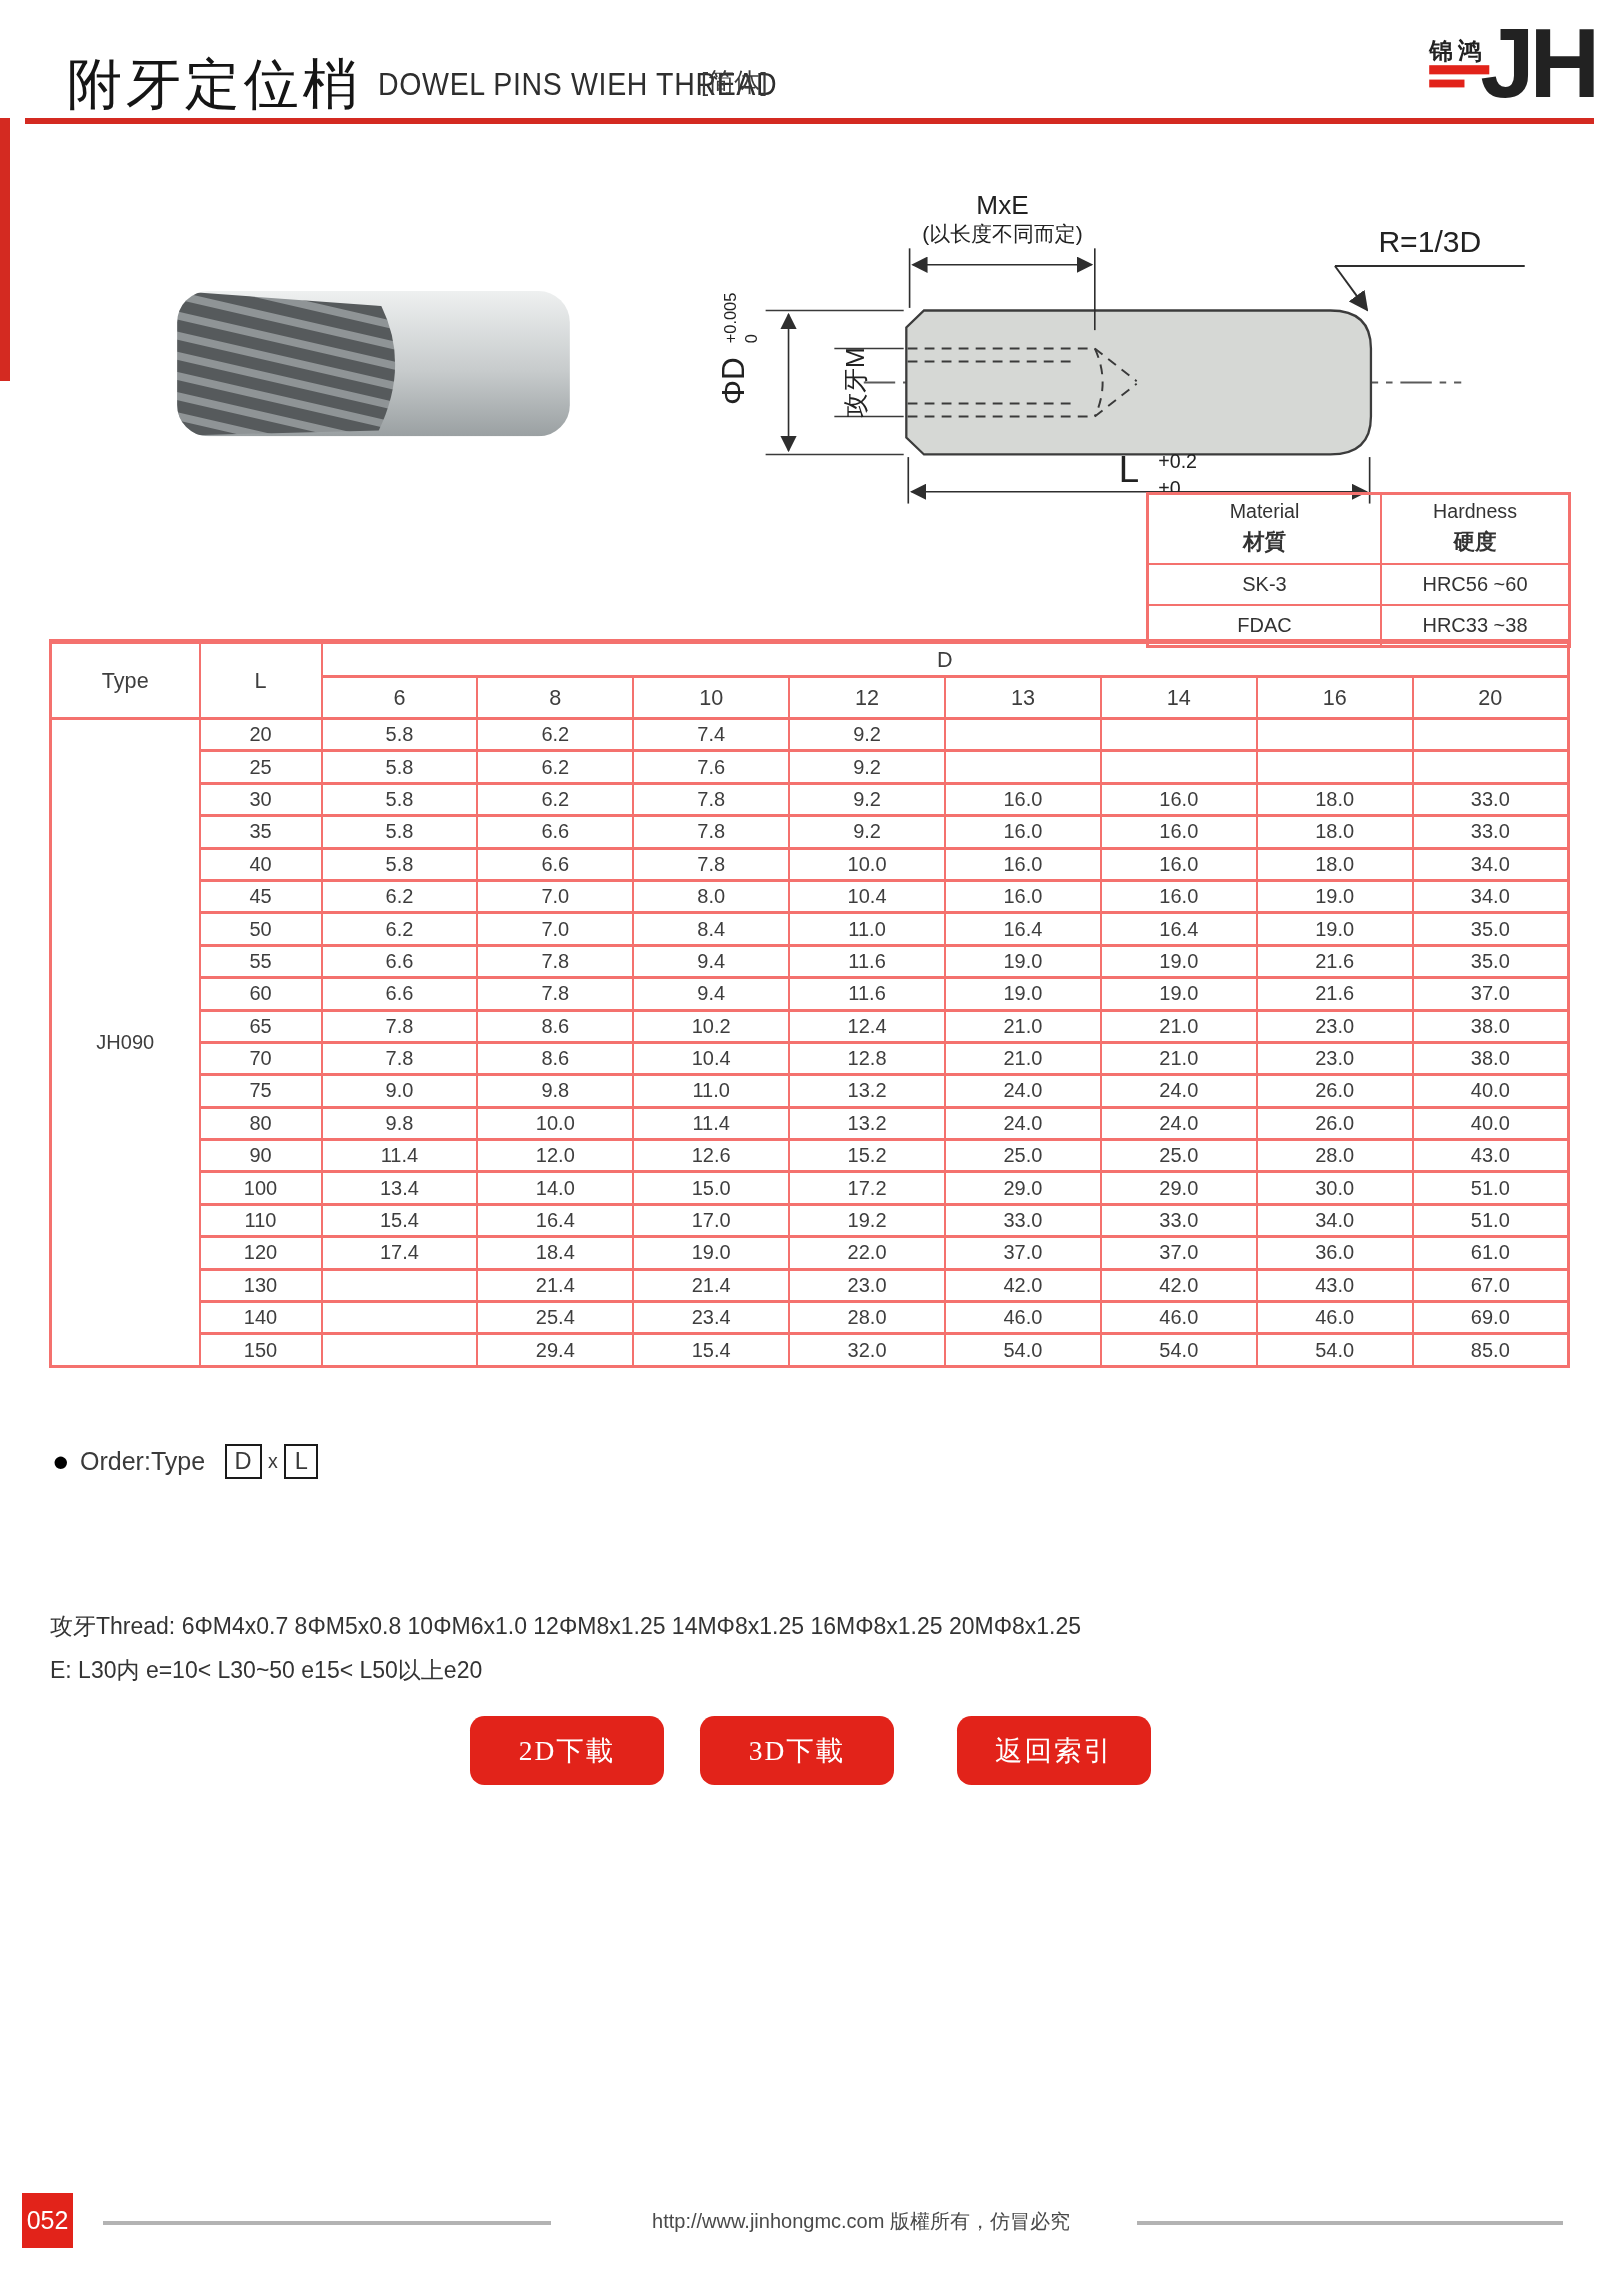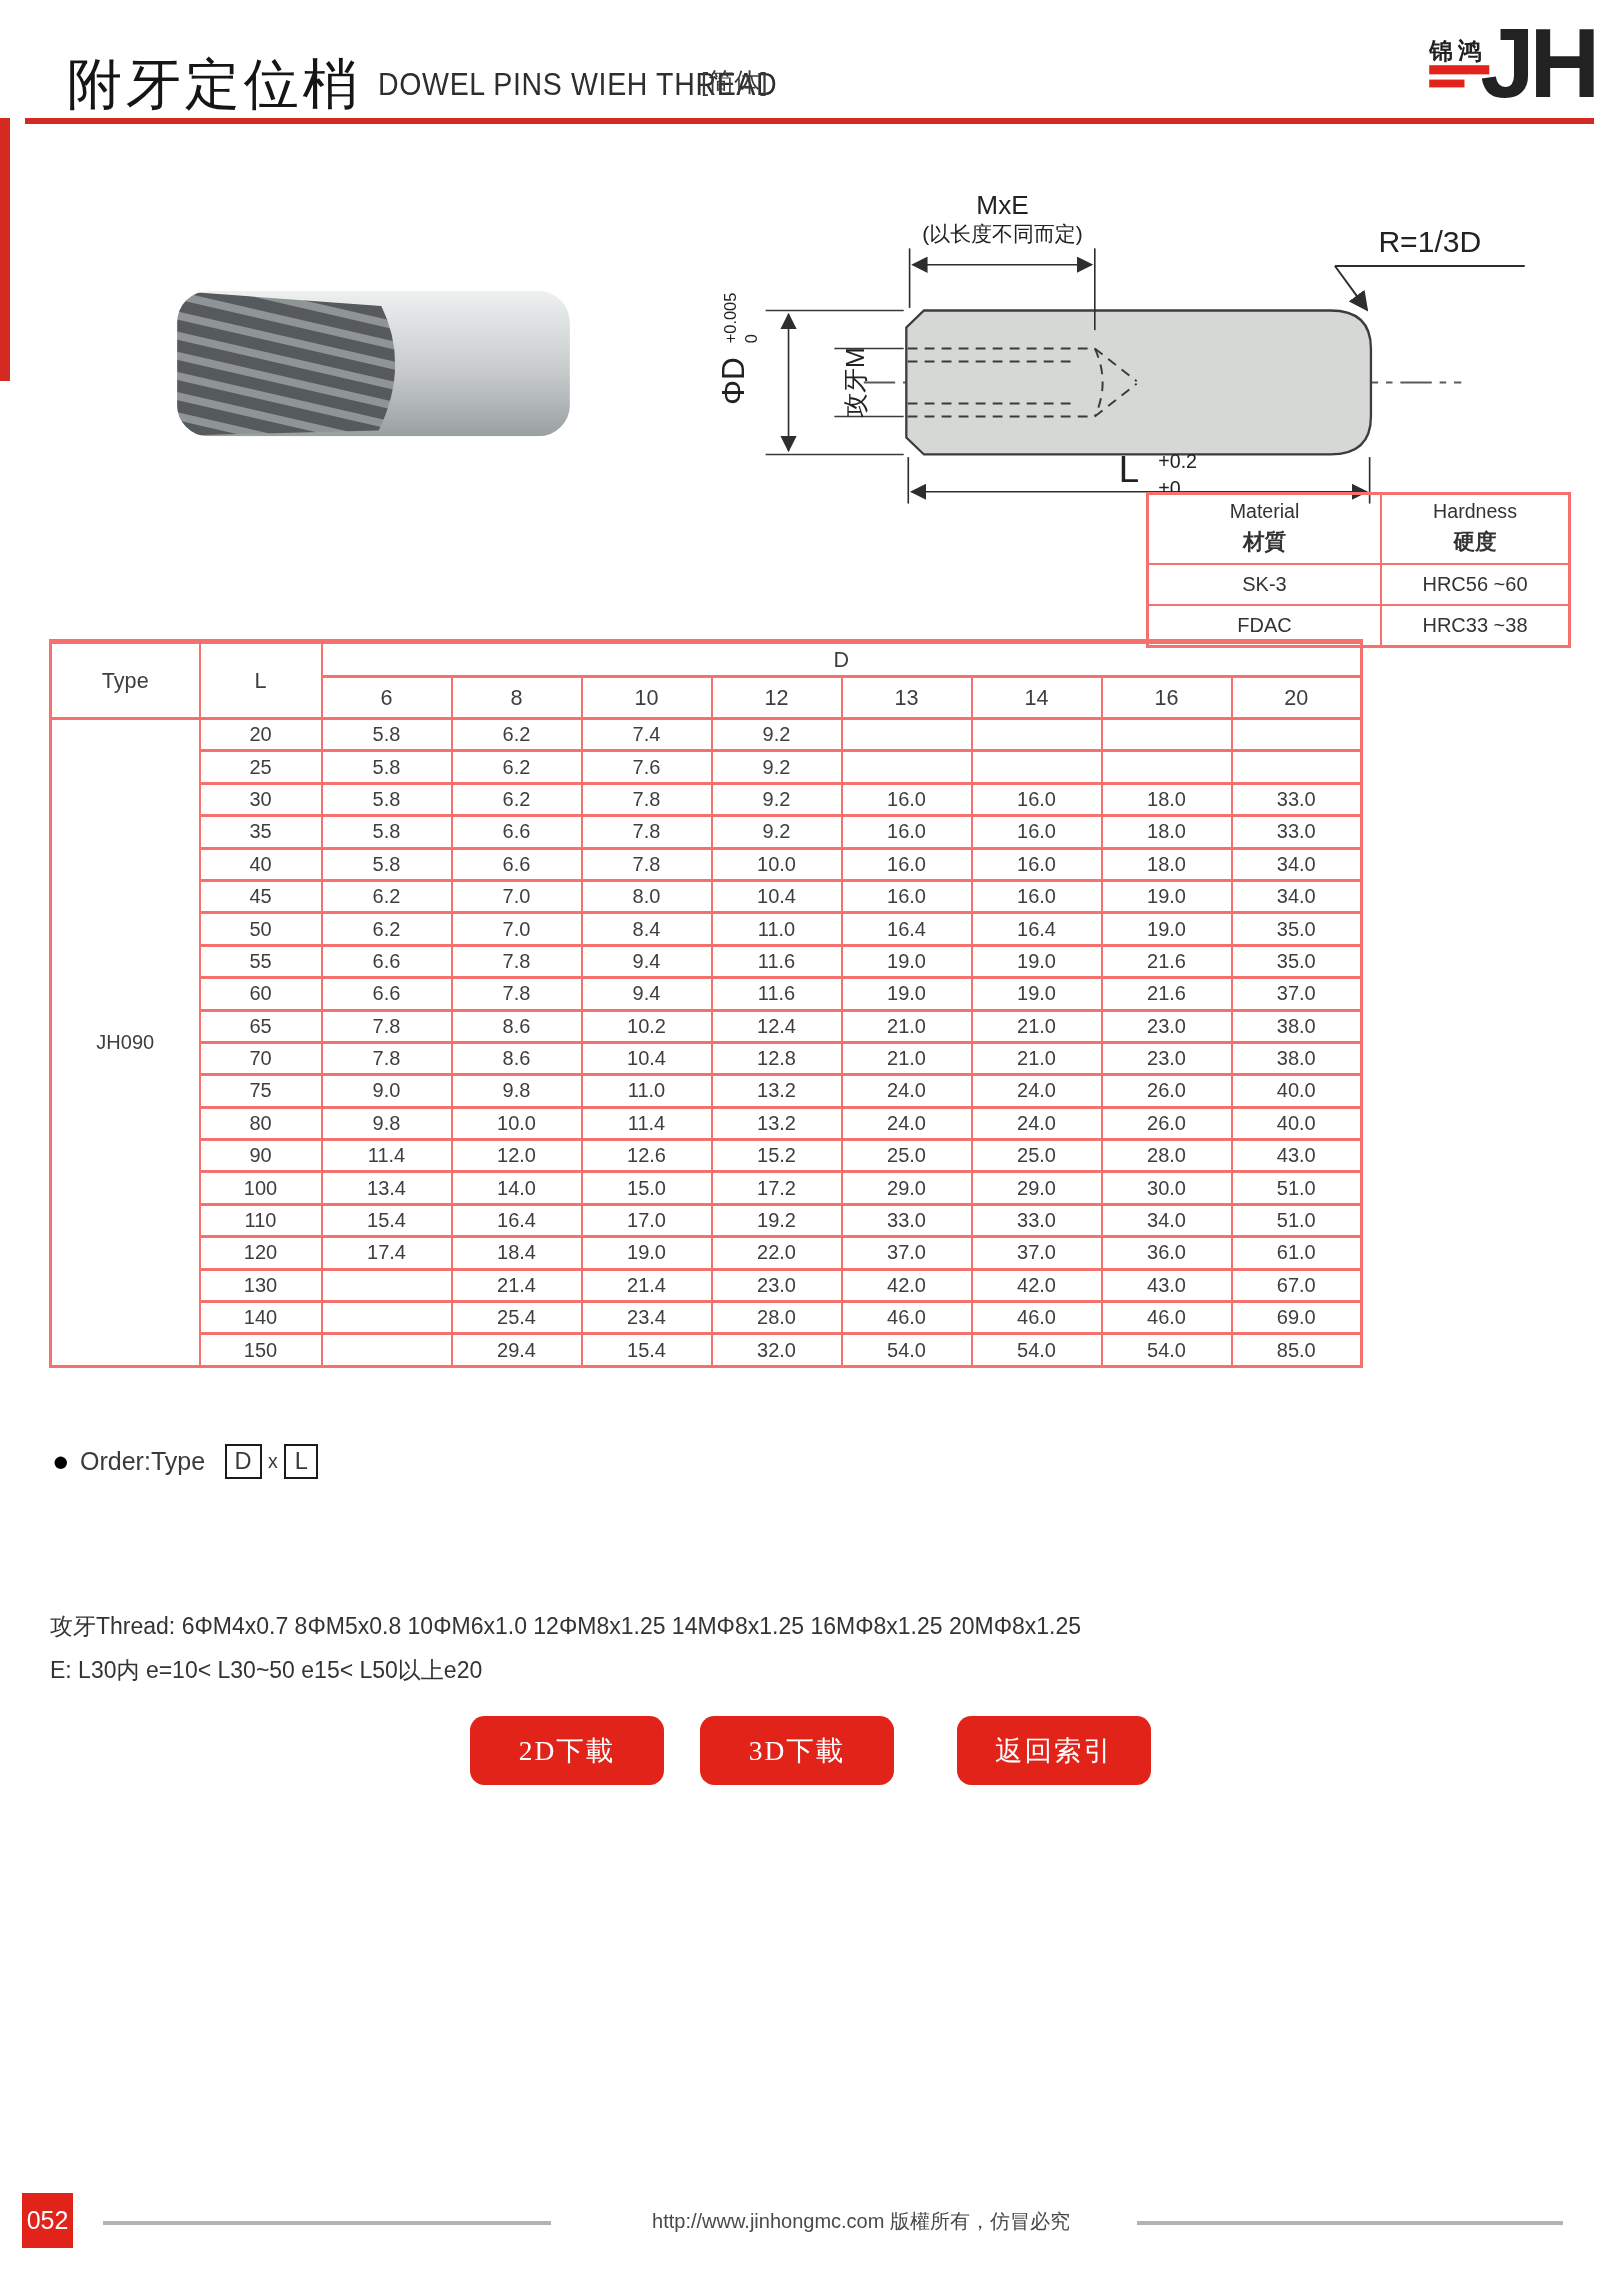--- a/index.html
+++ b/index.html
@@ -17,21 +17,21 @@
   
   .mat-table{position:absolute;left:1146px;top:492px;width:425px;border-collapse:collapse;padding-left:47px;}
   .mat-table td,.mat-table th{border:2.3px solid #f4716e;text-align:center;vertical-align:middle;
             font-weight:normal;color:#333;}
   .mat-table{border:3.3px solid #f4716e;}
   .mat-head{padding:5.2px 0 6.5px 0;}
   .mat-en{font-size:19.6px;display:block;}
   .mat-zh{font-size:21.6px;display:block;margin-top:3.9px;font-weight:bold;}
   .mat-cell{height:37px;font-size:20px;}
   
-  .main-table{position:absolute;left:49px;top:639px;width:1314px;table-layout:fixed;
+  .main-table{position:absolute;left:49px;top:639px;width:1521px;table-layout:fixed;
               border-collapse:collapse;border:3.9px solid #f4716e;border-top-width:5.9px;}
   .main-table th,.main-table td{border:2.3px solid #f4716e;border-top-width:3.3px;border-bottom-width:3.3px;
               text-align:center;vertical-align:middle;font-weight:normal;color:#3e3e3e;
               padding:0;overflow:hidden;}
   .main-table thead th{font-size:21.6px;}
   .row-d{height:35px;}
   .row-cols th{height:39px;}
   .main-table tbody td{height:29.4px;font-size:20px;}
   
   .order{position:absolute;left:52px;top:1444px;display:flex;align-items:center;color:#2c2c2c;}

